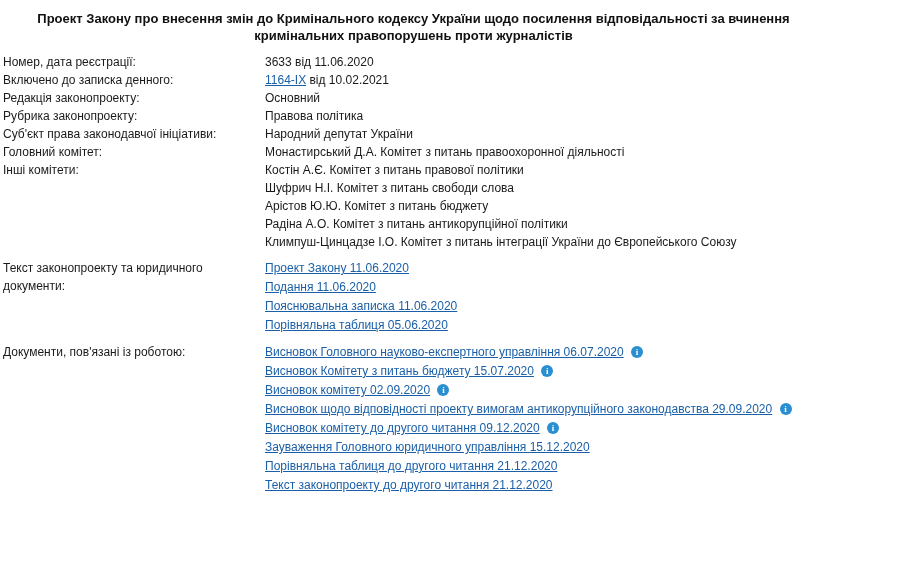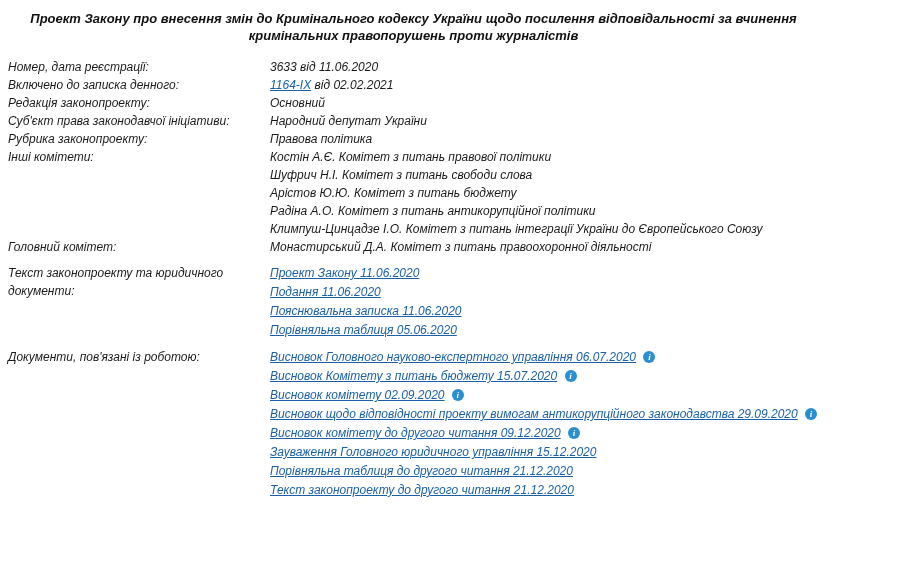--- a/index.html
+++ b/index.html
@@ -12,34 +12,33 @@
     height: 574px;
     font-family: "Liberation Sans", sans-serif;
     font-size: 12px;
     color: #1a1a1a;
     overflow: hidden;
   }
   .page {
     width: 827px;
     padding: 0;
     box-sizing: border-box;
-    font-style: italic;
   }
   .doc-title {
     font-size: 13px;
     font-weight: bold;
     color: #111111;
     text-align: center;
     line-height: 17px;
     padding: 10px 22px 6px 22px;
     margin: 0;
   }
   table.meta {
     border-collapse: collapse;
-    margin: 8px;
+    margin: 3px;
     width: 100%;
   }
   table.meta td {
     vertical-align: top;
     padding: 0;
     font-size: 12px;
     line-height: 18px;
   }
   td.label {
     width: 262px;
@@ -90,54 +89,54 @@
         <tr>
       <td class="label">Номер, дата реєстрації:</td>
       <td class="value">3633 від 11.06.2020</td>
     </tr>
 
 
     <tr>
       <td class="label">Включено до записка денного:</td>
       <td class="value">
         <a class="link">1164-IX</a>
-        <span>від 02.02.2021</span>
+        <span>від 10.02.2021</span>
       </td>
     </tr>
 
     <tr>
       <td class="label">Редакція законопроекту:</td>
       <td class="value">Основний</td>
     </tr>
 
     <tr>
+      <td class="label">Рубрика законопроекту:</td>
+      <td class="value">Правова політика</td>
+    </tr>
+
+    <tr>
       <td class="label">Суб'єкт права законодавчої ініціативи:</td>
       <td class="value">Народний депутат України</td>
     </tr>
 
+
     <tr>
-      <td class="label">Рубрика законопроекту:</td>
-      <td class="value">Правова політика</td>
+      <td class="label">Головний комітет:</td>
+      <td class="value">Монастирський Д.А. Комітет з питань правоохоронної діяльності</td>
     </tr>
-
 
     <tr>
       <td class="label">Інші комітети:</td>
       <td class="value vlist">
         <div>Костін А.Є. Комітет з питань правової політики</div>
         <div>Шуфрич Н.І. Комітет з питань свободи слова</div>
         <div>Арістов Ю.Ю. Комітет з питань бюджету</div>
         <div>Радіна А.О. Комітет з питань антикорупційної політики</div>
         <div>Климпуш-Цинцадзе І.О. Комітет з питань інтеграції України до Європейського Союзу</div>
       </td>
-    </tr>
-
-    <tr>
-      <td class="label">Головний комітет:</td>
-      <td class="value">Монастирський Д.А. Комітет з питань правоохоронної діяльності</td>
     </tr>
 
     <tr>
       <td class="spacer-cell"></td>
       <td class="spacer-cell"></td>
     </tr>
 
     <tr>
       <td class="label">Текст законопроекту та юридичного документи:</td>
       <td class="value doclist">

